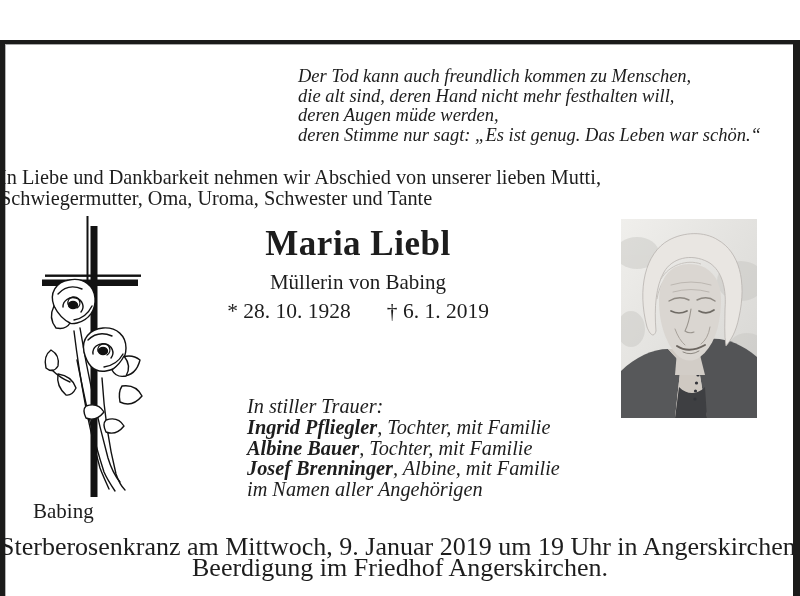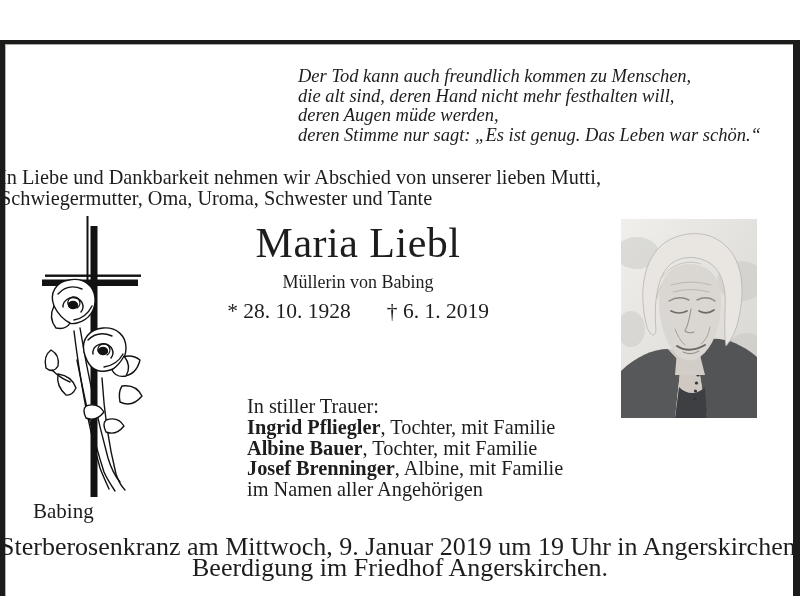--- a/index.html
+++ b/index.html
@@ -30,29 +30,29 @@
   }
   .intro{
     position:absolute;left:0;right:0;top:127px;
     font-size:20.3px;line-height:21px;
     white-space:nowrap;
   }
   .name-block{
     position:absolute;left:156px;width:404px;top:180px;
     text-align:center;
   }
-  .deceased-name{font-size:42px;line-height:47px;font-weight:400;letter-spacing:.5px;}
-  .deceased-subtitle{font-size:18px;line-height:24px;margin-top:3px;}
+  .deceased-name{font-size:35px;line-height:47px;font-weight:700;letter-spacing:.5px;}
+  .deceased-subtitle{font-size:21px;line-height:24px;margin-top:3px;}
   .dates-row{
     margin-top:5px;display:flex;justify-content:center;gap:36px;
     font-size:21.5px;line-height:24px;white-space:nowrap;
   }
   .mourning{
     position:absolute;left:247px;top:356px;
-    font-size:20.3px;line-height:20.8px;white-space:nowrap;
+    font-size:20.3px;line-height:20.8px;white-space:nowrap;font-style:italic;
   }
   .mourning b{font-weight:700;}
   .service{
     position:absolute;left:0;right:0;top:497px;
     text-align:center;font-size:26px;line-height:20.8px;white-space:nowrap;
   }
   .place-label{
     position:absolute;left:33px;top:459px;width:130px;
     text-align:left;font-size:21px;line-height:24px;
   }

